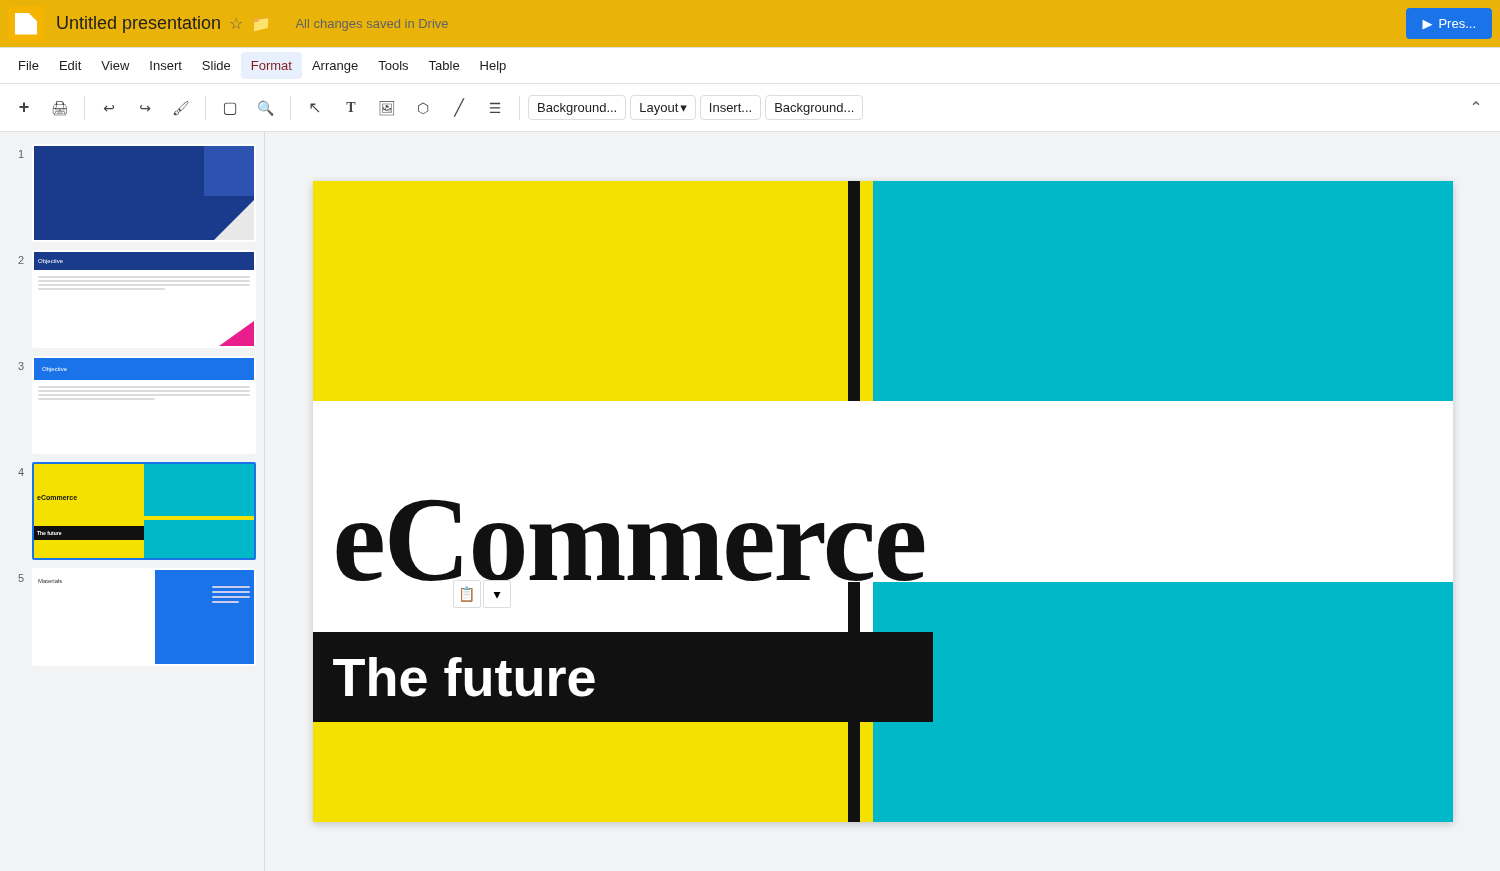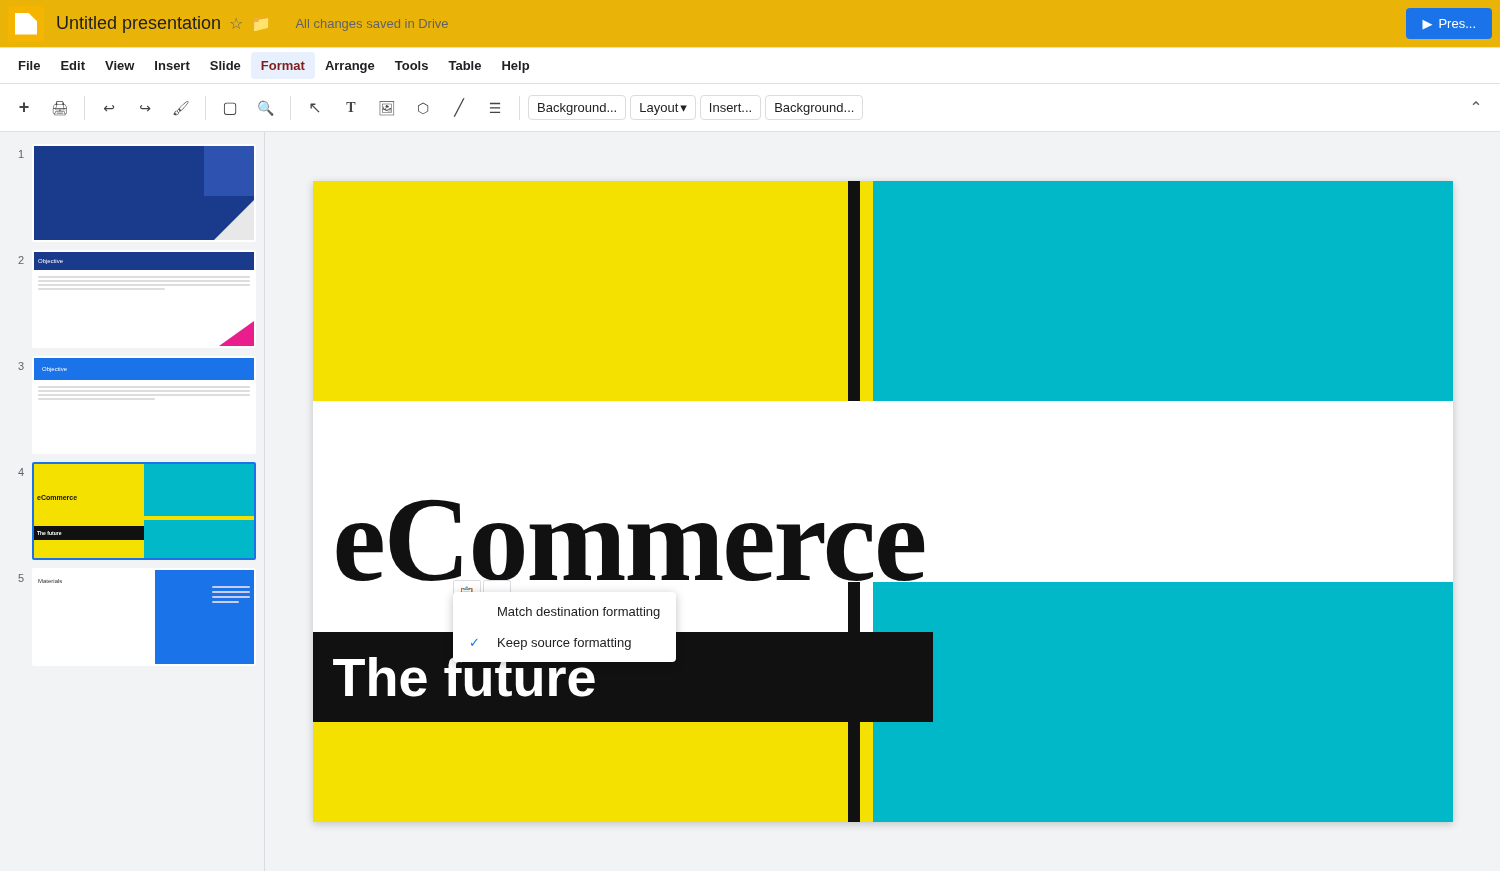--- a/index.html
+++ b/index.html
@@ -49,21 +49,20 @@
       padding: 0 8px;
       border-bottom: 1px solid #e0e0e0;
       flex-shrink: 0;
     }
     .menu-item {
       padding: 6px 10px;
       font-size: 13px;
       color: #202124;
       cursor: pointer;
       border-radius: 4px;
-      font-weight: bold;
     }
     .menu-item.active { background: #e8f0fe; color: #7f1d1d; }
 
     
     .toolbar {
       display: flex;
       align-items: center;
       background: #fff;
       height: 48px;
       padding: 0 8px;
@@ -399,25 +398,15 @@
       <div class="slide-black-bar">
         <span class="slide-future-text">The future</span>
       </div>
     </div>
 
     <div class="paste-icon-bar">
       <div class="paste-icon-btn">📋</div>
       <div class="paste-icon-btn">▾</div>
     </div>
 
-    <div class="paste-dropdown">
-      <div class="paste-dropdown-item">
-        <span class="checkmark">&nbsp;</span>
-        <span>Match destination formatting</span>
-      </div>
-      <div class="paste-dropdown-item">
-        <span class="checkmark" style="color:#1a73e8;">✓</span>
-        <span>Keep source formatting</span>
-      </div>
-    </div>
 
   </div>
 </div>
 
 </body></html>

